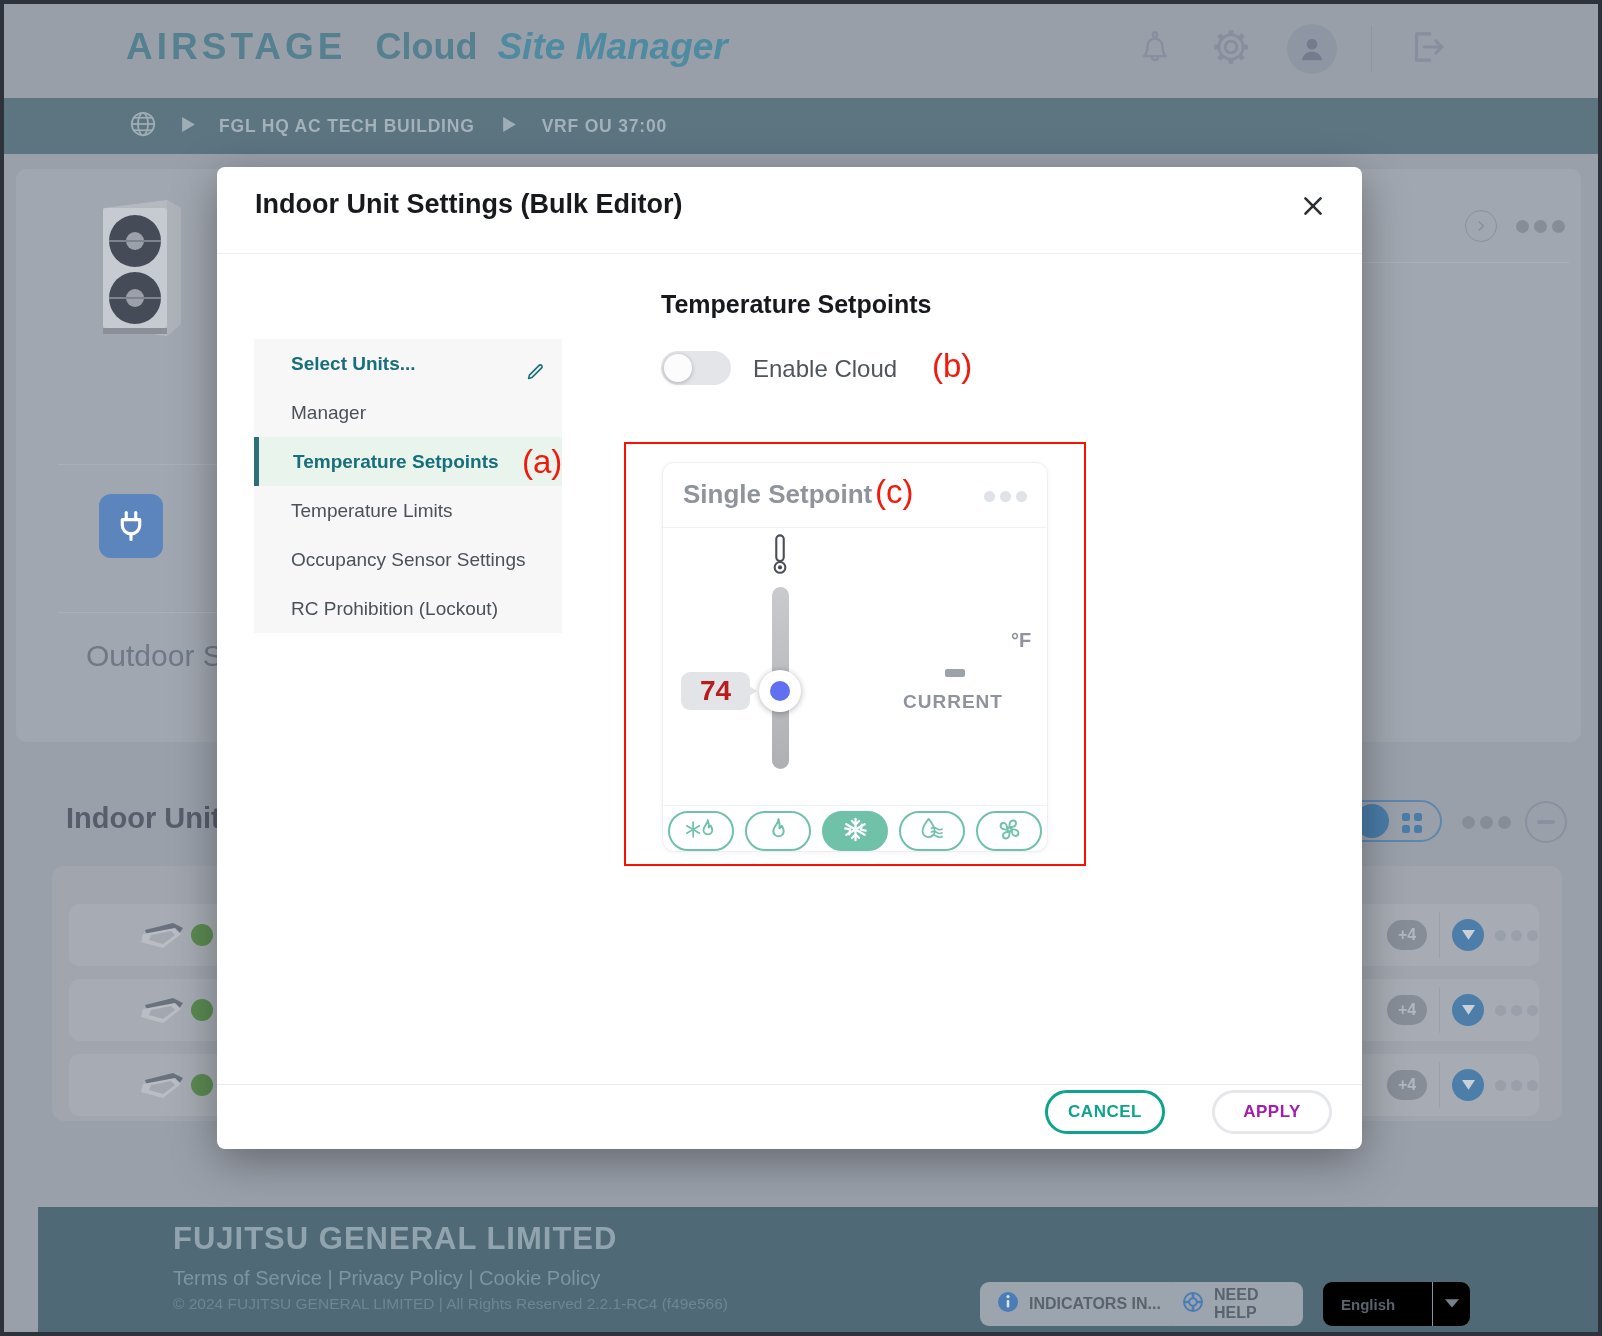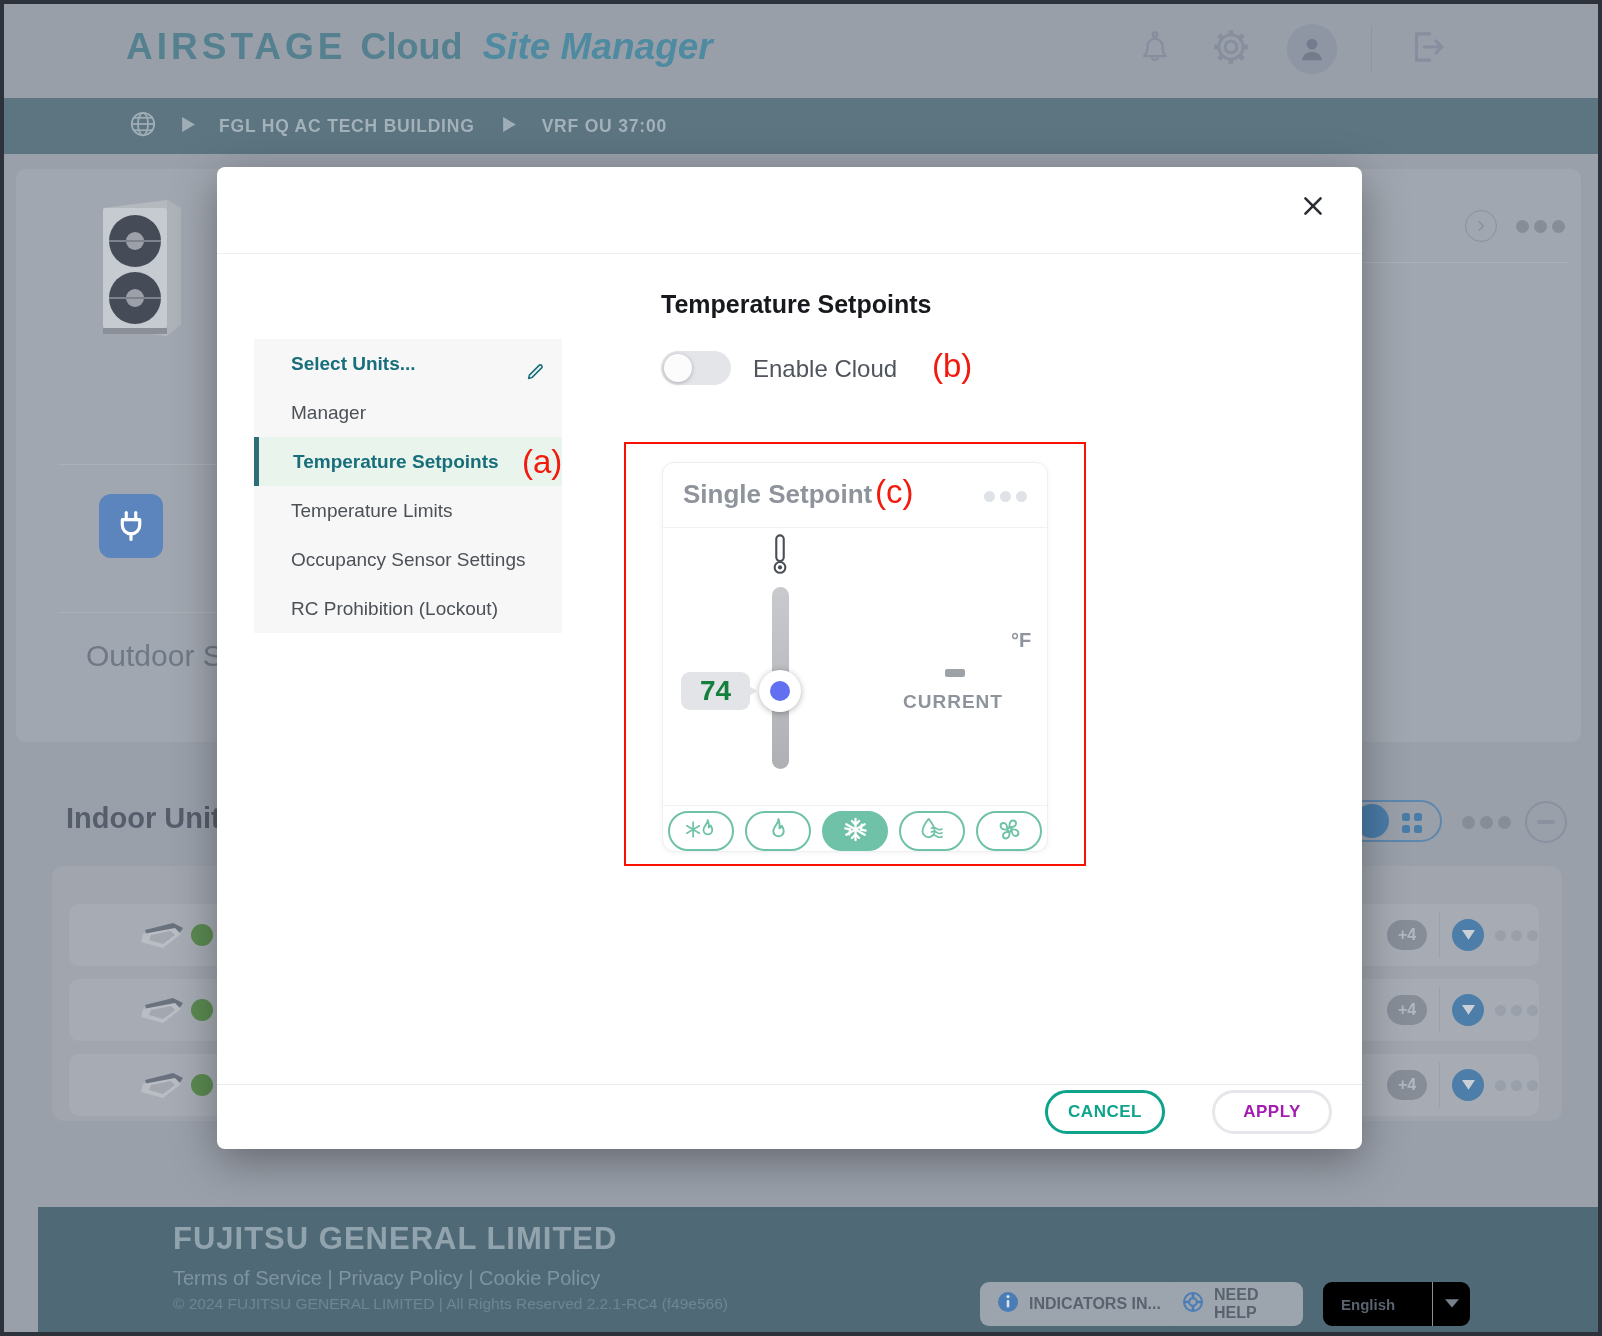--- a/index.html
+++ b/index.html
@@ -4,21 +4,21 @@
 <style>
   * { margin:0; padding:0; box-sizing:border-box; }
   body { background:#e8e8e8; font-family:"Liberation Sans", sans-serif; }
   .screen { position:relative; width:1602px; height:1336px; background:#9AA0AA;
             border:4px solid #2E333B; overflow:hidden; }
 
   
   .app-header { position:absolute; left:0; top:0; width:100%; height:94px; background:#999FA9; }
   .brand { position:absolute; left:122px; top:22px; display:flex; align-items:baseline; white-space:nowrap; }
   .brand-airstage { font-size:37px; font-weight:600; letter-spacing:4px; color:#54808F; }
-  .brand-cloud { font-size:36px; font-weight:700; color:#54808F; margin-left:14px; }
+  .brand-cloud { font-size:36px; font-weight:700; color:#54808F; margin-left:29px; }
   .brand-product { font-size:37px; font-weight:700; font-style:italic; color:#4E8BA1; margin-left:20px; }
   .hdr-icons { position:absolute; right:150px; top:20px; display:flex; align-items:center; gap:34px; }
   .avatar { width:50px; height:50px; border-radius:50%; background:#8F96A3; display:flex; align-items:center; justify-content:center; }
   .hdr-divider { width:1px; height:46px; background:#8A90A0; opacity:.6; }
 
   .breadcrumb { position:absolute; left:0; top:94px; width:100%; height:56px; background:#5C7581;
                 display:flex; align-items:center;padding-left:19px; }
   .crumb-text { font-size:17.5px; font-weight:700; color:#A2B1BA; letter-spacing:.8px; }
 
   .bg-card { position:absolute; left:12px; top:165px; width:1565px; height:573px; background:#A1A7B0; border-radius:10px; }
@@ -94,21 +94,21 @@
   .sp-dots { position:absolute; right:20px; top:28px; }
   .sp-dots i { width:11px; height:11px; background:#DFE2E6; }
   .sp-divider { position:absolute; left:0; width:100%; height:1px; background:#F1F1F3; }
   .therm { position:absolute; left:105px; top:70px; }
   .slider-track { position:absolute; left:109px; top:124px; width:17px; height:182px; border-radius:9px;
                   background:linear-gradient(#C9CACD,#AFB0B4); cursor:pointer; }
   .slider-handle { position:absolute; left:96px; top:207px; width:42px; height:42px; border-radius:50%; background:#fff;
                    box-shadow:0 1px 6px rgba(0,0,0,.3); display:flex; align-items:center; justify-content:center; cursor:grab; }
   .slider-handle i { width:20px; height:20px; border-radius:50%; background:#6170F0; }
   .sp-bubble { position:absolute; left:18px; top:209px; width:69px; height:38px; background:#E3E4E7; border-radius:9px;
-               display:flex; align-items:center; justify-content:center; font-size:28px; font-weight:700; color:#15803d; }
+               display:flex; align-items:center; justify-content:center; font-size:28px; font-weight:700; color:#b91c1c; }
   .sp-bubble:after { content:""; position:absolute; right:-7px; top:14px; border-left:8px solid #E3E4E7;
                      border-top:5px solid transparent; border-bottom:5px solid transparent; }
   .sp-unit { position:absolute; left:348px; top:166px; font-size:20px; font-weight:700; color:#8E939C; }
   .sp-dash { position:absolute; left:282px; top:206px; width:20px; height:8px; background:#9CA2A8; border-radius:2px; }
   .sp-current { position:absolute; left:240px; top:228px; font-size:19px; font-weight:700; letter-spacing:1px; color:#8E939C; }
   .mode-row { position:absolute; left:0; top:348px; width:100%; display:flex; justify-content:center; gap:11px; }
   .mode-pill { width:66px; height:40px; border:2px solid #6FC2A8; border-radius:20px; background:#fff; color:#6FC2A8;
                display:flex; align-items:center; justify-content:center; cursor:pointer; }
   .mode-pill.selected { background:#6FC2A8; color:#fff; }
 
@@ -342,20 +342,21 @@
       <span class="lang-label">English</span>
       <span class="lang-caret">
         <svg width="14" height="10" viewBox="0 0 12 8">
             <polygon points="0,0 12,0 6,7" fill="#76818C"></polygon>
           </svg>
       </span>
     </div>
   </div>
 
   <div class="modal">
+    <div class="modal-title">Indoor Unit Settings (Bulk Editor)</div>
     <div class="modal-close">
       <svg width="26" height="26" viewBox="0 0 24 24" stroke="#2B2F33" stroke-width="2.4" stroke-linecap="round">
           <line x1="5" y1="5" x2="19" y2="19"></line>
           <line x1="19" y1="5" x2="5" y2="19"></line>
         </svg>
     </div>
     <div class="modal-title-divider"></div>
 
     <div class="side-menu">
       <div class="menu-item teal">

